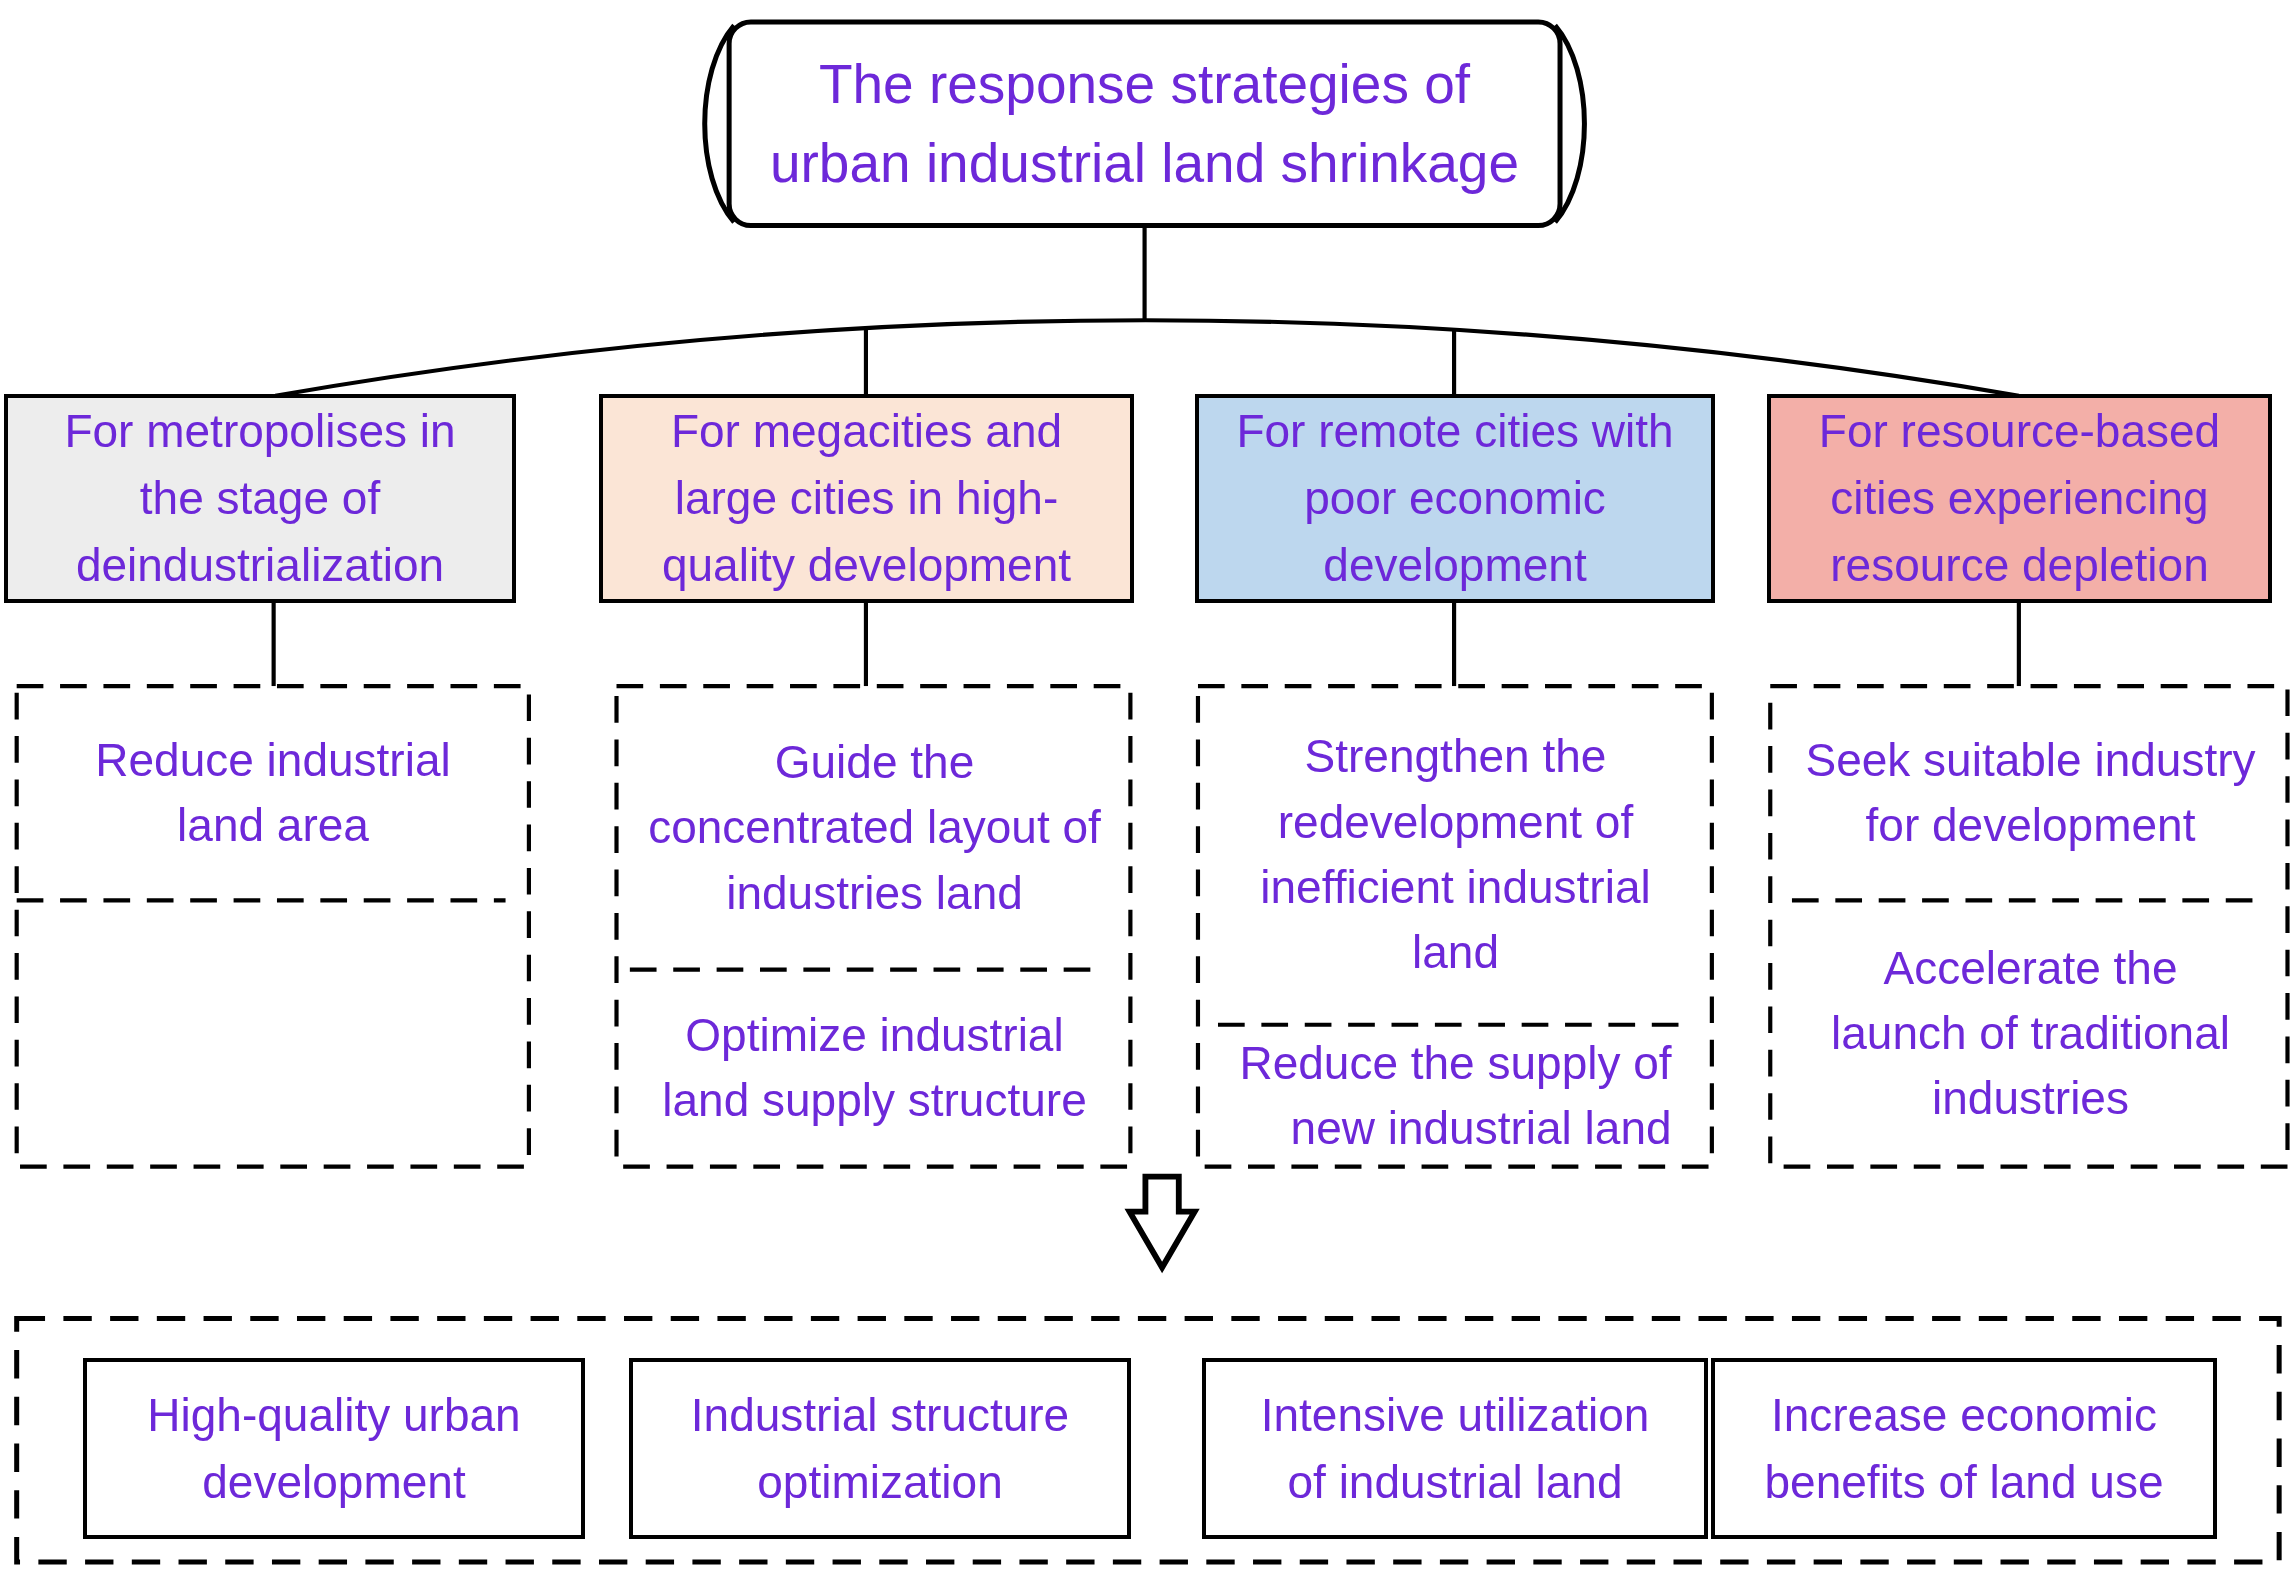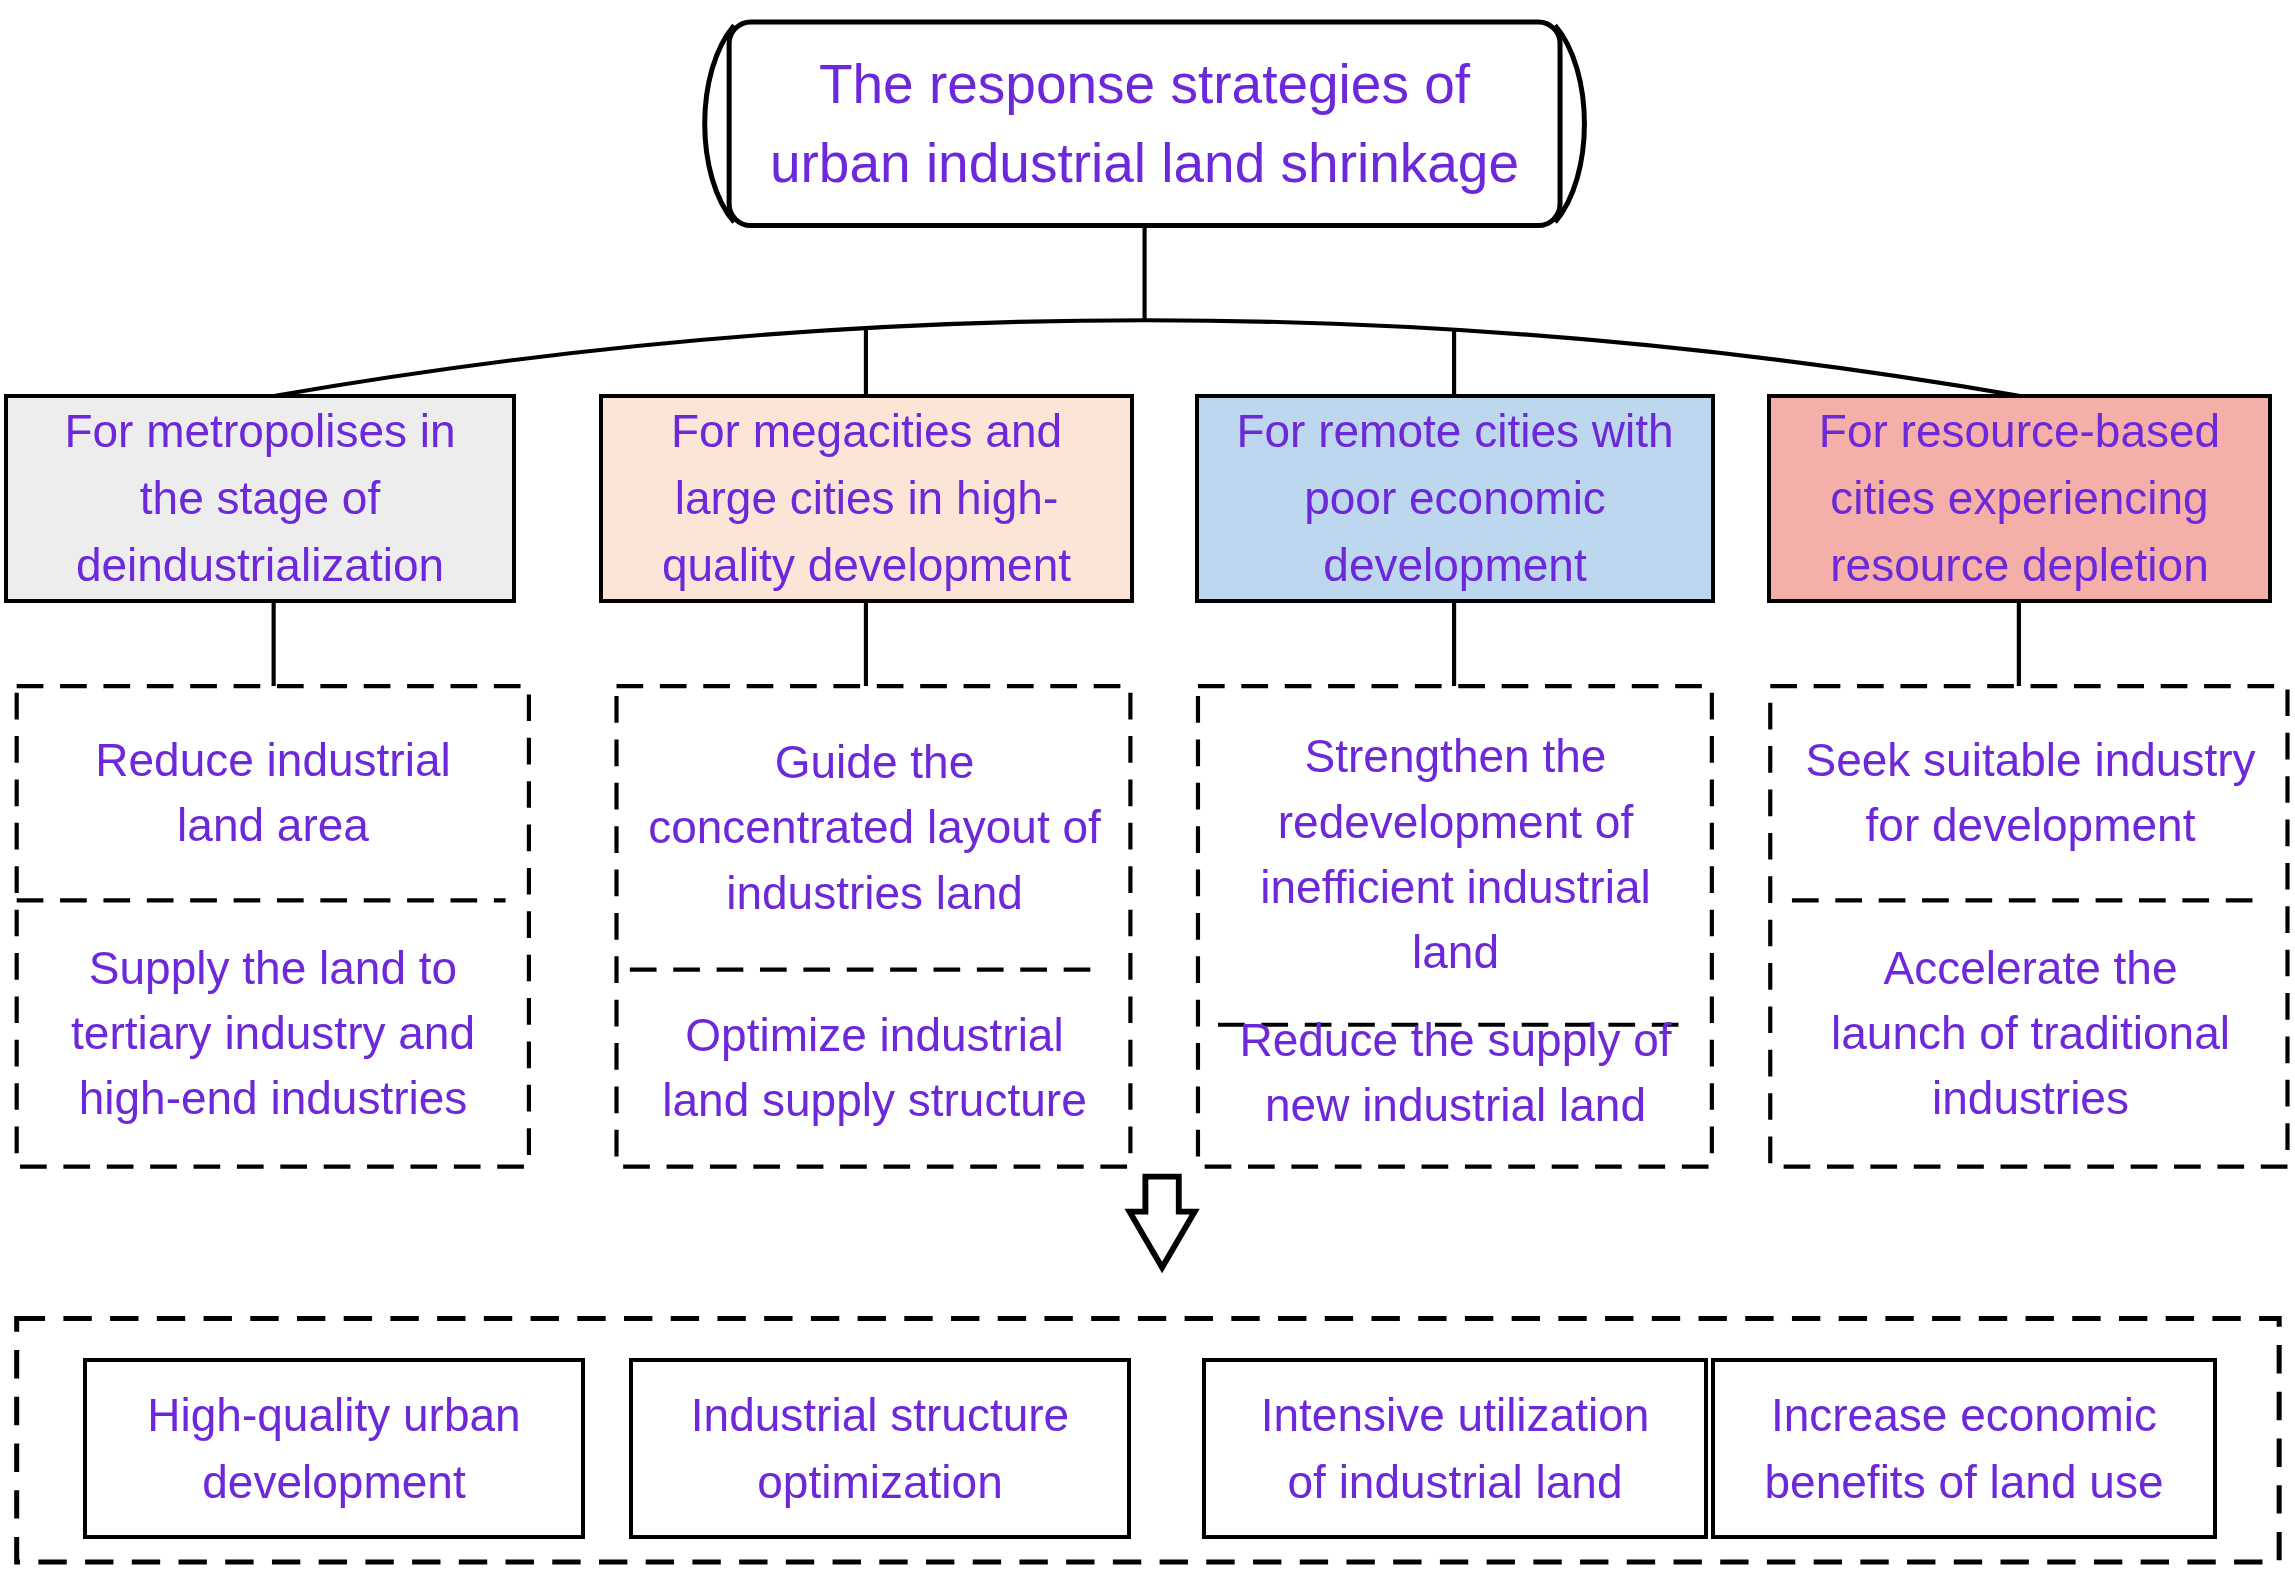--- a/index.html
+++ b/index.html
@@ -42,21 +42,21 @@
   #cat1{left:4px;width:512px;}
   #cat2{left:599px;width:535px;}
   #cat3{left:1195px;width:520px;}
   #cat4{left:1767px;width:505px;}
   .cell{font-size:46px;line-height:1.42;}
   #c1s1{left:25px;top:688px;width:496px;height:210px;}
   #c1s2{left:25px;top:903px;width:496px;height:261px;}
   #c2s1{left:622px;top:688px;width:505px;height:280px;}
   #c2s2{left:622px;top:972px;width:505px;height:192px;}
   #c3s1{left:1203px;top:688px;width:505px;height:334px;}
-  #c3s2{left:1203px;top:1002px;width:505px;height:142px;}
+  #c3s2{left:1203px;top:1025px;width:505px;height:142px;text-align:right;}
   #c4s1{left:1776px;top:688px;width:509px;height:210px;}
   #c4s2{left:1776px;top:903px;width:509px;height:261px;}
   .outcome{
     position:absolute;
     top:1358px;height:181px;
     border:4.2px solid #000;
     box-sizing:border-box;
     display:flex;align-items:center;justify-content:center;
     text-align:center;white-space:pre-line;
     background:#ffffff;
@@ -114,23 +114,20 @@
 quality development</div>
   <div class="cat" id="cat3" style="background-color: rgb(189, 215, 238);">For remote cities with
 poor economic
 development</div>
   <div class="cat" id="cat4" style="background-color: rgb(243, 175, 168);">For resource-based
 cities experiencing
 resource depletion</div>
 
   <div class="txt cell" id="c1s1">Reduce industrial
 land area</div>
-  <div class="txt cell" id="c1s2">Supply the land to
-tertiary industry and
-high-end industries</div>
   <div class="txt cell" id="c2s1">Guide the
 concentrated layout of
 industries land</div>
   <div class="txt cell" id="c2s2">Optimize industrial
 land supply structure</div>
   <div class="txt cell" id="c3s1">Strengthen the
 redevelopment of
 inefficient industrial
 land</div>
   <div class="txt cell" id="c3s2">Reduce the supply of

